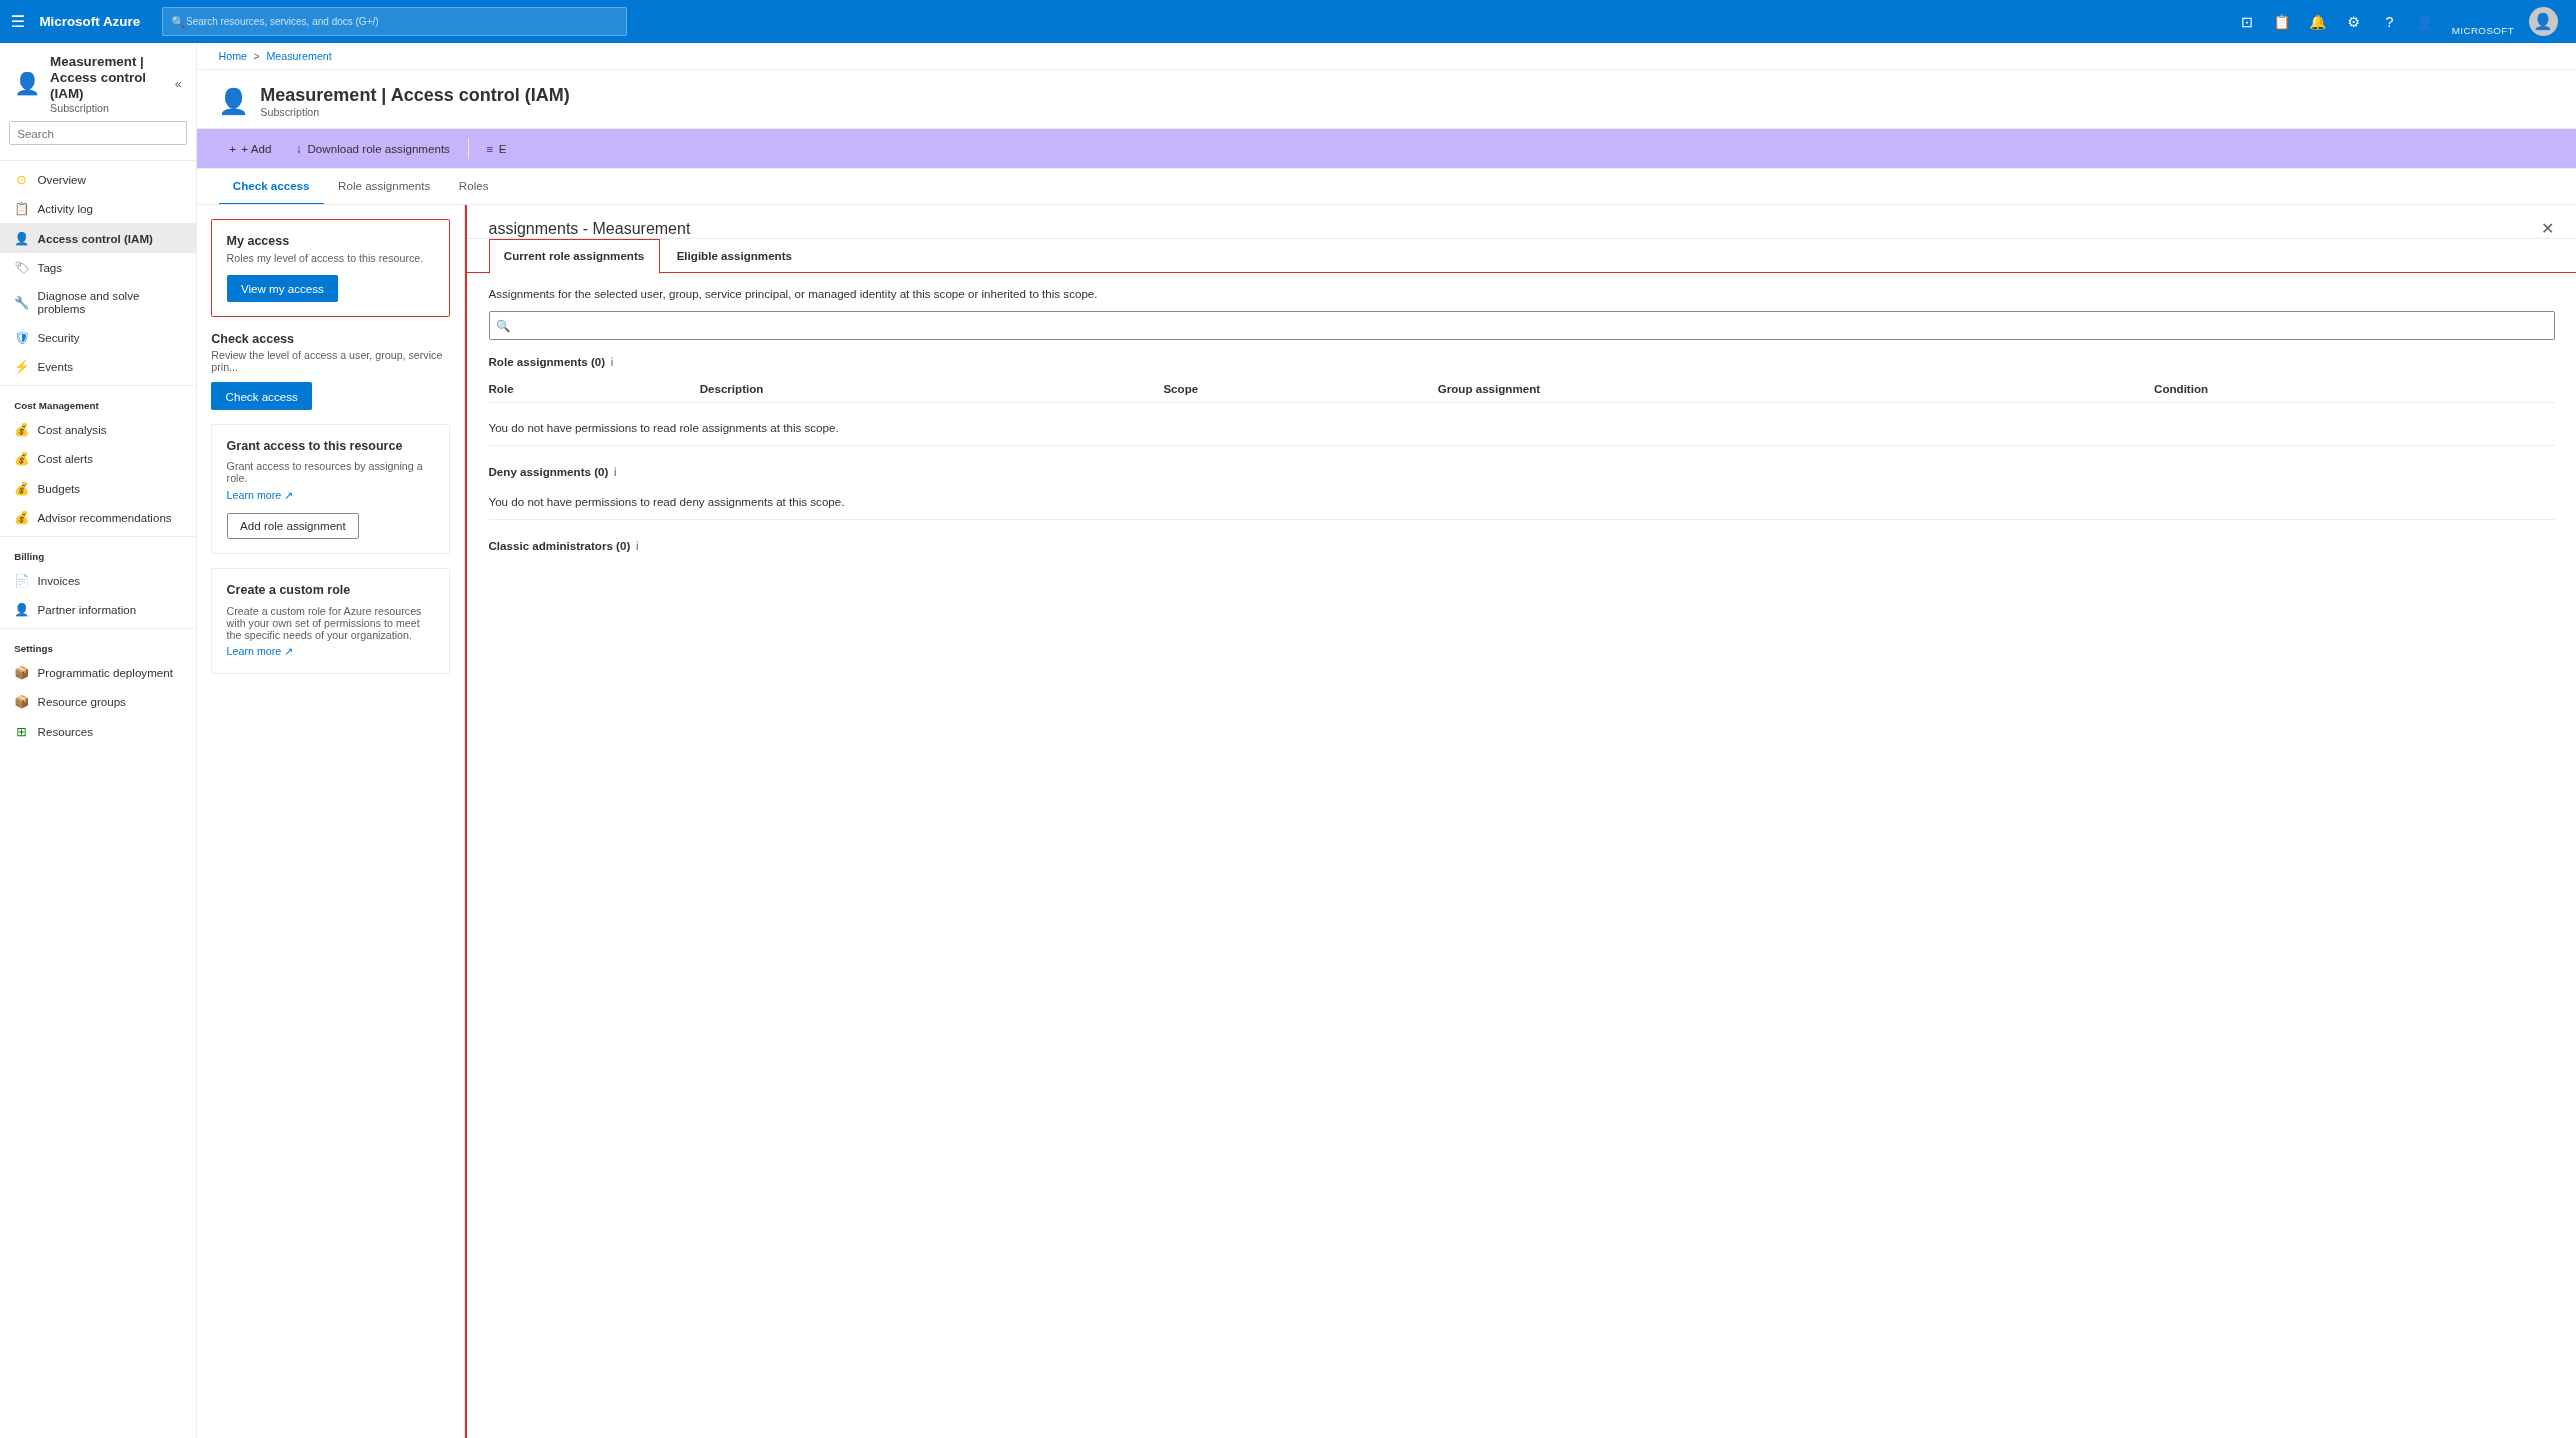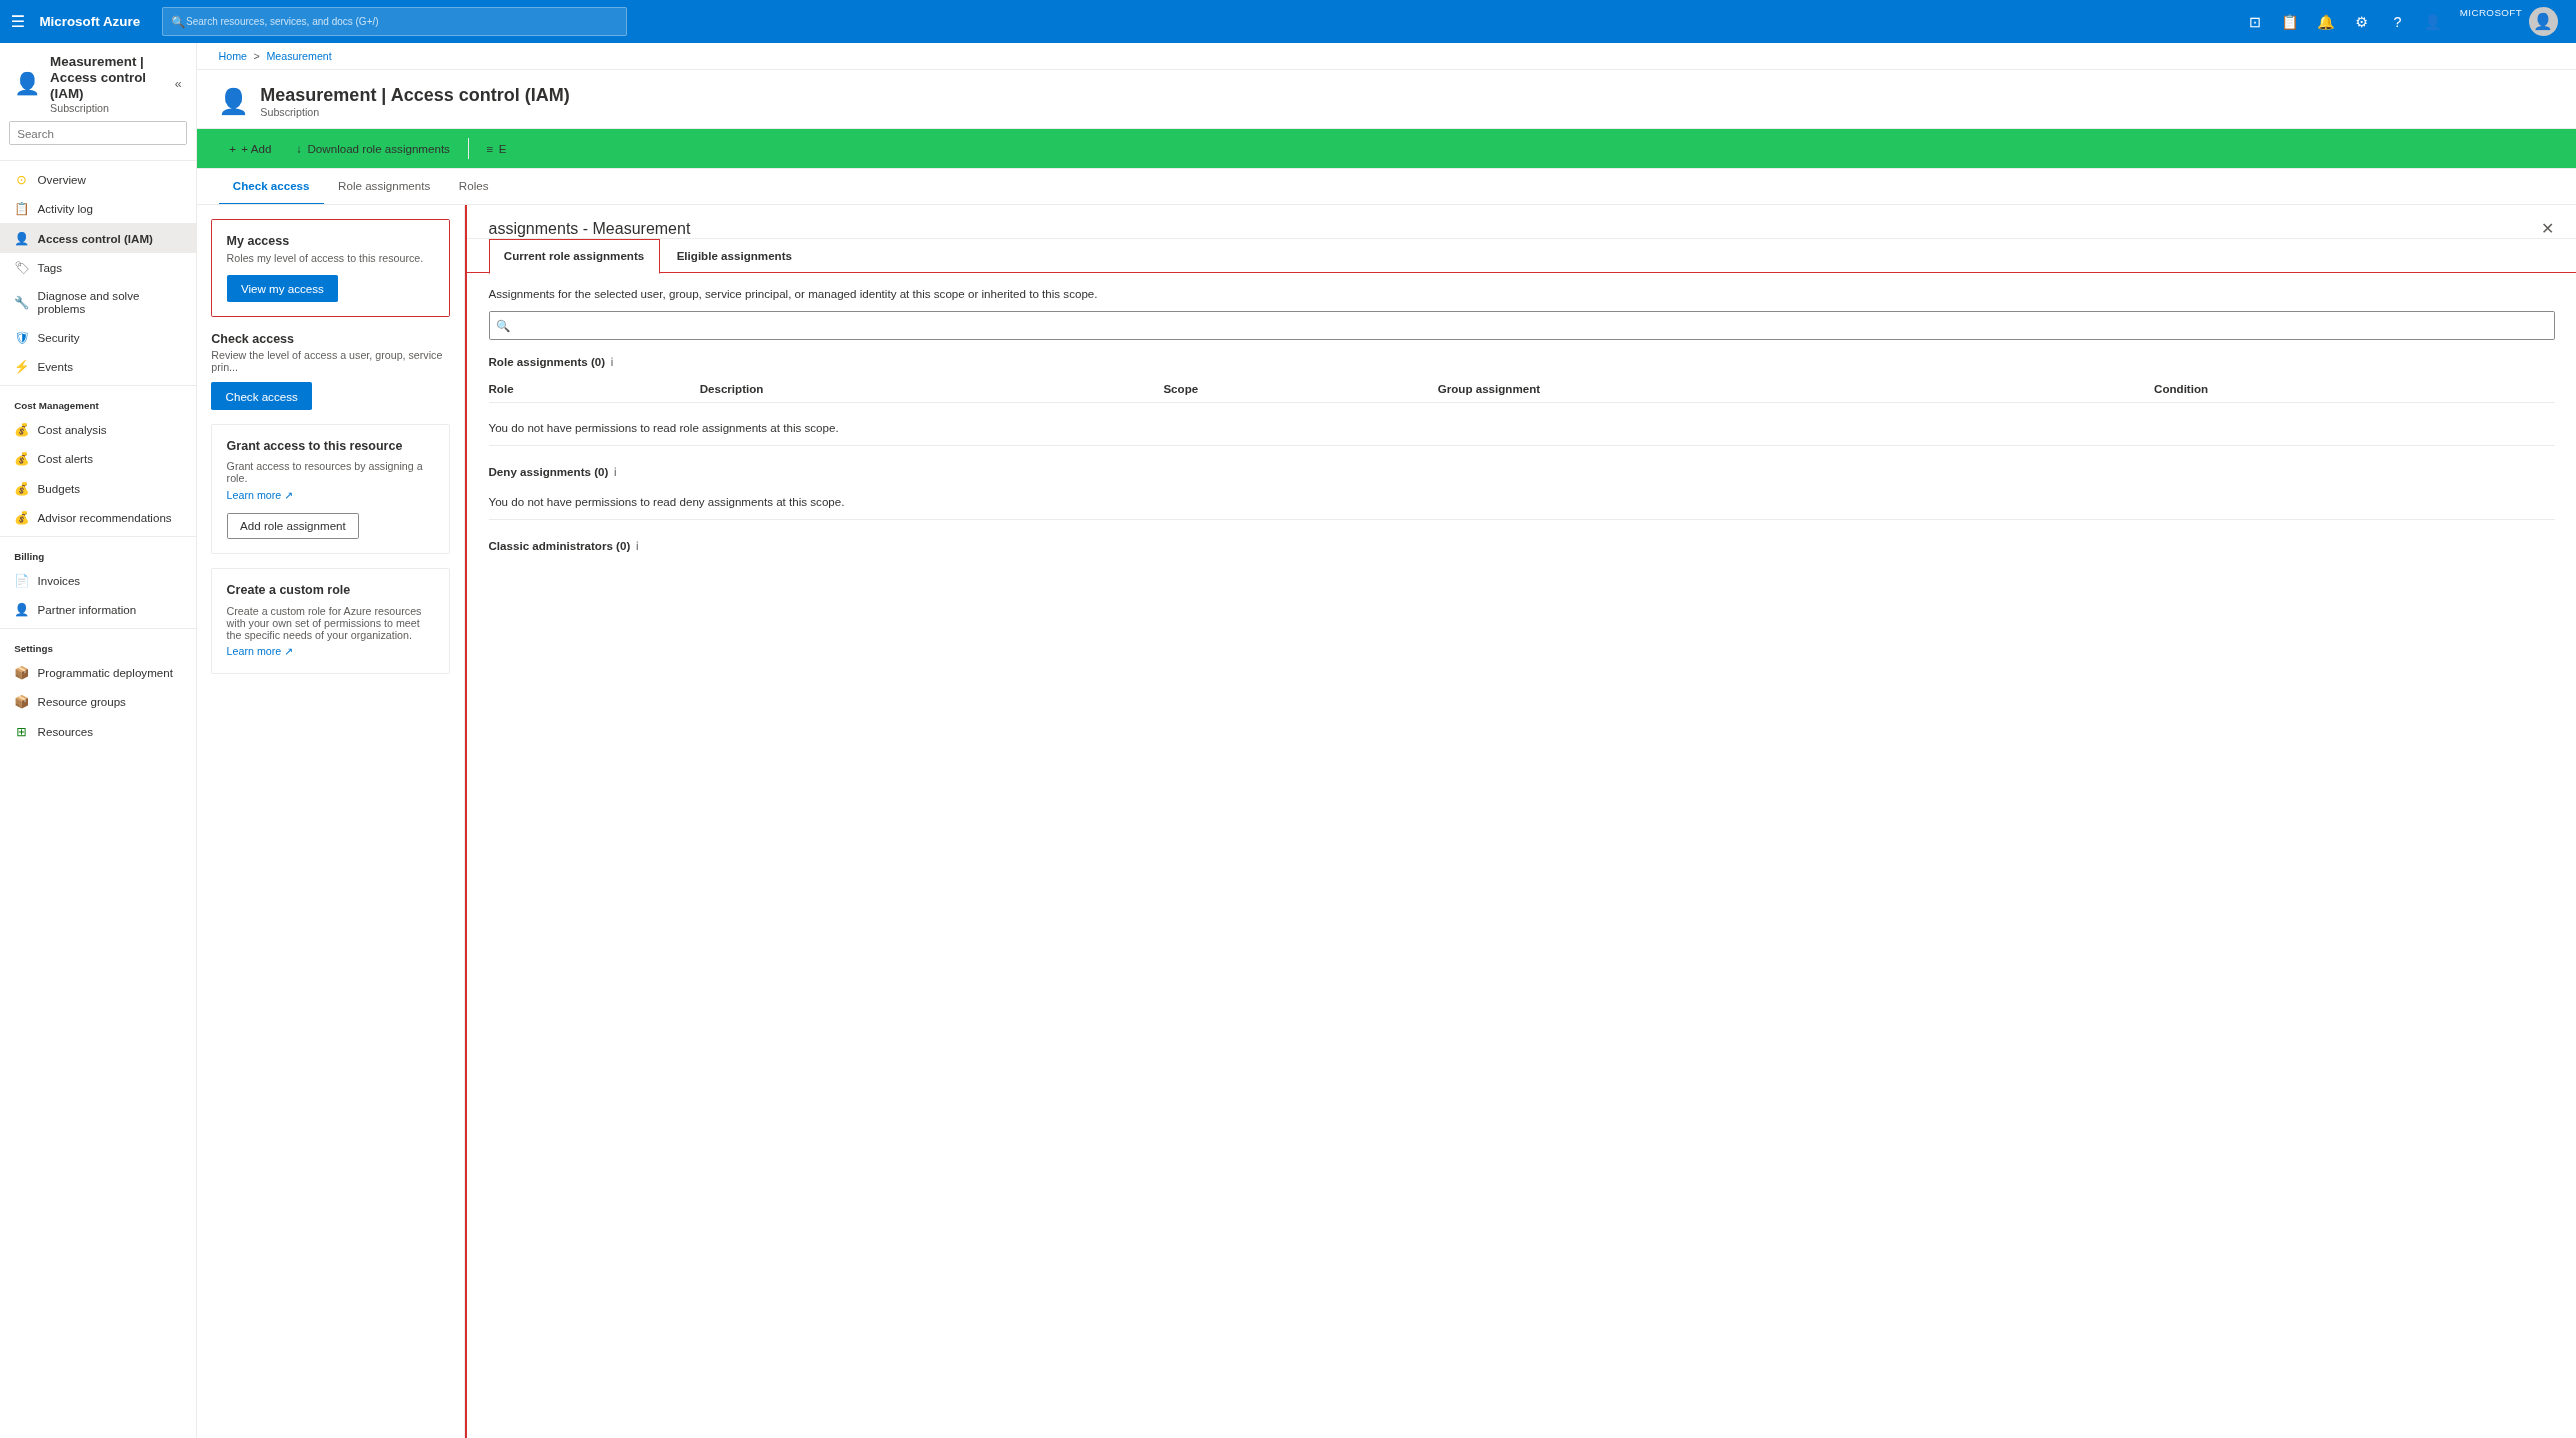--- a/index.html
+++ b/index.html
@@ -34,21 +34,21 @@
       background: transparent;
       border: none;
       outline: none;
       color: white;
       font-size: 10px;
       width: 100%;
     }
     .top-nav .search-bar input::placeholder { color: rgba(255,255,255,0.75); }
     .top-nav .nav-icons { margin-left: auto; display: flex; align-items: center; gap: 3.6px; }
     .top-nav .nav-icon { width: 32px; height: 32px; display: flex; align-items: center; justify-content: center; cursor: pointer; border-radius: 1.8px; font-size: 14.3px; color: white; }
-    .top-nav .user-area { display: flex; align-items: flex-start; gap: 7px; cursor: pointer; padding: 0 7.2px; }
+    .top-nav .user-area { display: flex; align-items: flex-end; gap: 15px; cursor: pointer; padding: 0 7.2px; }
     .top-nav .avatar { width: 29px; height: 29px; border-radius: 50%; background: #c8c8c8; display: flex; align-items: center; justify-content: center; font-size: 16px; }
     .top-nav .user-label { font-size: 9.8px; color: rgba(255,255,255,0.9); text-transform: uppercase; letter-spacing: 0.4px; }
 
     
     .app-body { display: flex; height: calc(100vh - 43px); }
 
     
     .sidebar {
       width: 197px;
       background: white;
@@ -116,21 +116,21 @@
     }
     .breadcrumb a { color: #0078d4; text-decoration: none; }
     .breadcrumb .sep { margin: 0 3.6px; }
 
     
     .content-area {
       flex: 1;
       display: flex;
       flex-direction: column;
       overflow: hidden;
-      background: #22c55e;
+      background: #c4b5fd;
     }
 
     .page-header {
       padding: 14.3px 21.5px 0;
       border-bottom: 0.9px solid #edebe9;
       background: white;
     }
     .page-header .page-title-row {
       display: flex;
       align-items: center;

